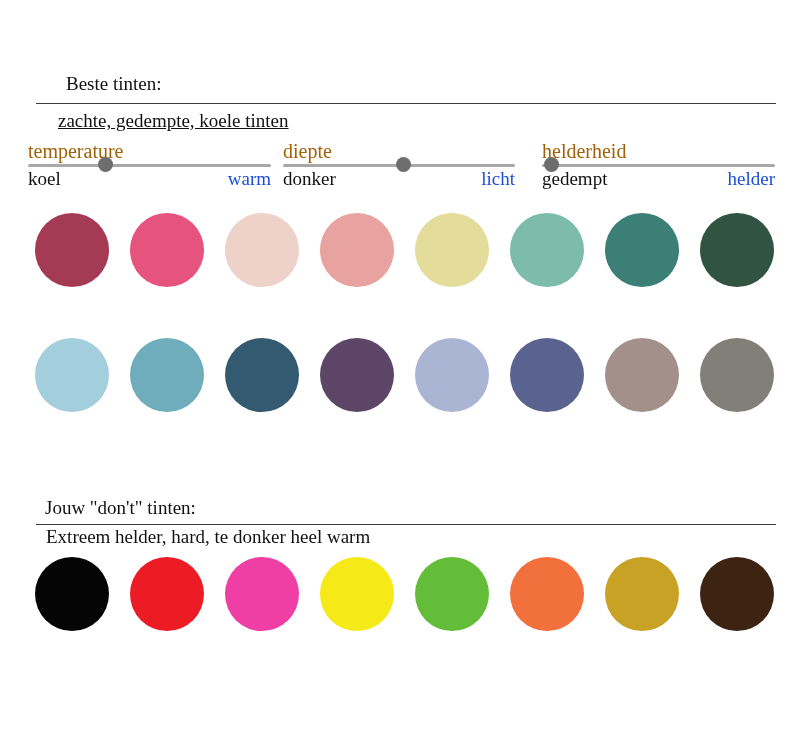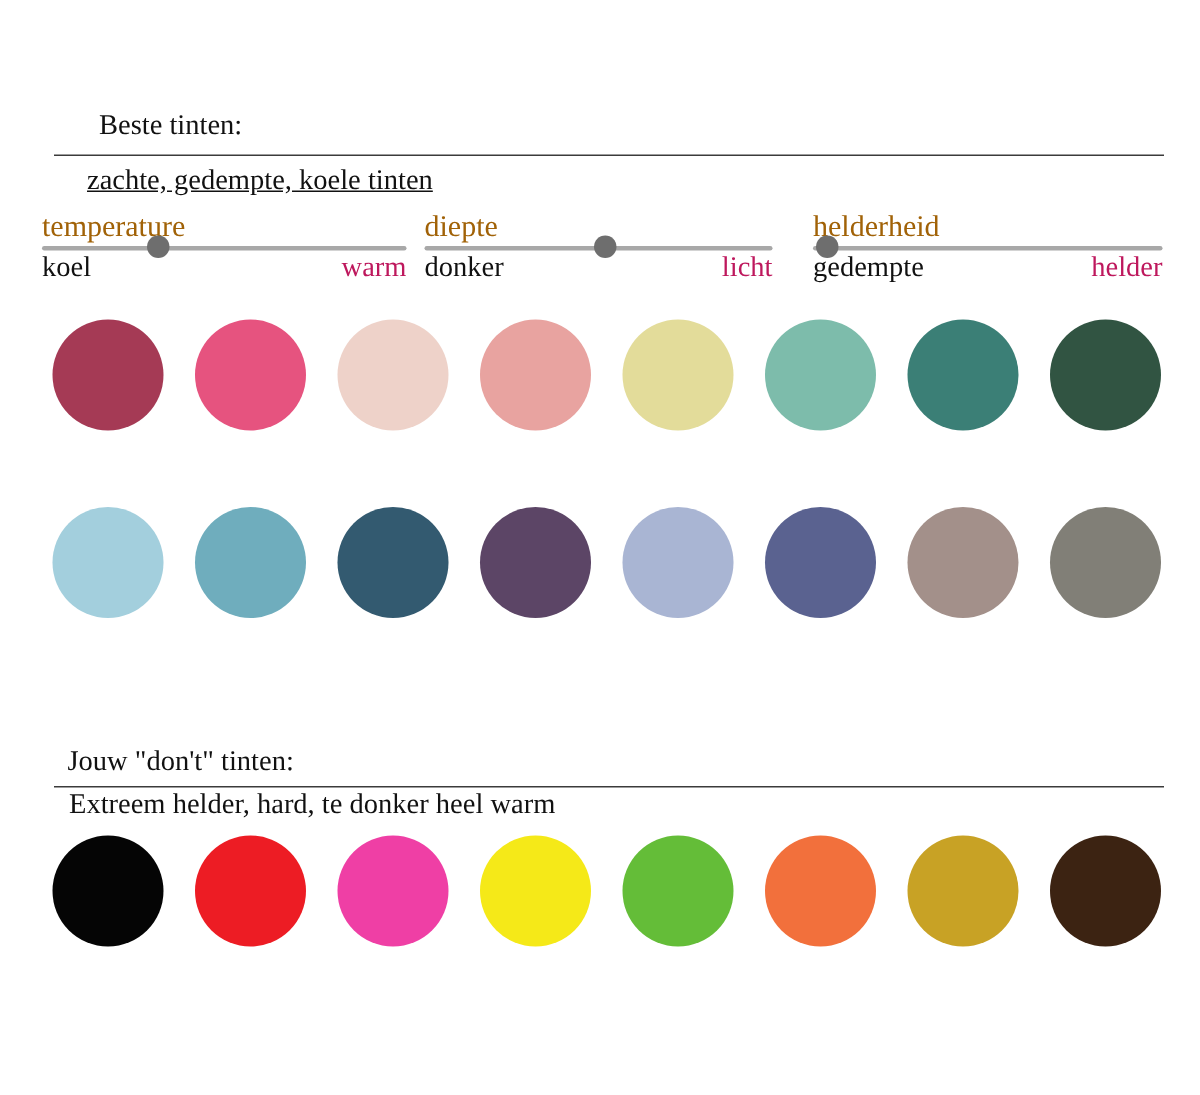--- a/index.html
+++ b/index.html
@@ -84,21 +84,21 @@
     white-space: nowrap;
     color: #111111;
   }
   .slider-max {
     position: absolute;
     top: 26px;
     right: 0;
     font-size: 19px;
     line-height: 1;
     white-space: nowrap;
-    color: #be185d;
+    color: #1d4ed8;
   }
 
   
   .swatch-row {
     position: absolute;
     left: 0;
     width: 800px;
     height: 80px;
   }
   .swatch {
@@ -137,21 +137,21 @@
         <div class="slider-track"></div>
         <div class="slider-knob" style="left:52%;"></div>
         <div class="slider-min">donker</div>
         <div class="slider-max">licht</div>
       </div>
 
       <div class="slider" style="left:542px; top:143px; width:233px;">
         <div class="slider-name">helderheid</div>
         <div class="slider-track"></div>
         <div class="slider-knob" style="left:4%;"></div>
-        <div class="slider-min">gedempte</div>
+        <div class="slider-min">gedempt</div>
         <div class="slider-max">helder</div>
       </div>
 
     </div>
 
     <div class="swatch-row" style="top:213px;" id="best-row-1">
         <div class="swatch" style="left: 35px; background: rgb(165, 58, 85);"></div>
         <div class="swatch" style="left: 130px; background: rgb(230, 83, 127);"></div>
         <div class="swatch" style="left: 225px; background: rgb(238, 210, 201);"></div>
         <div class="swatch" style="left: 320px; background: rgb(232, 163, 160);"></div>

